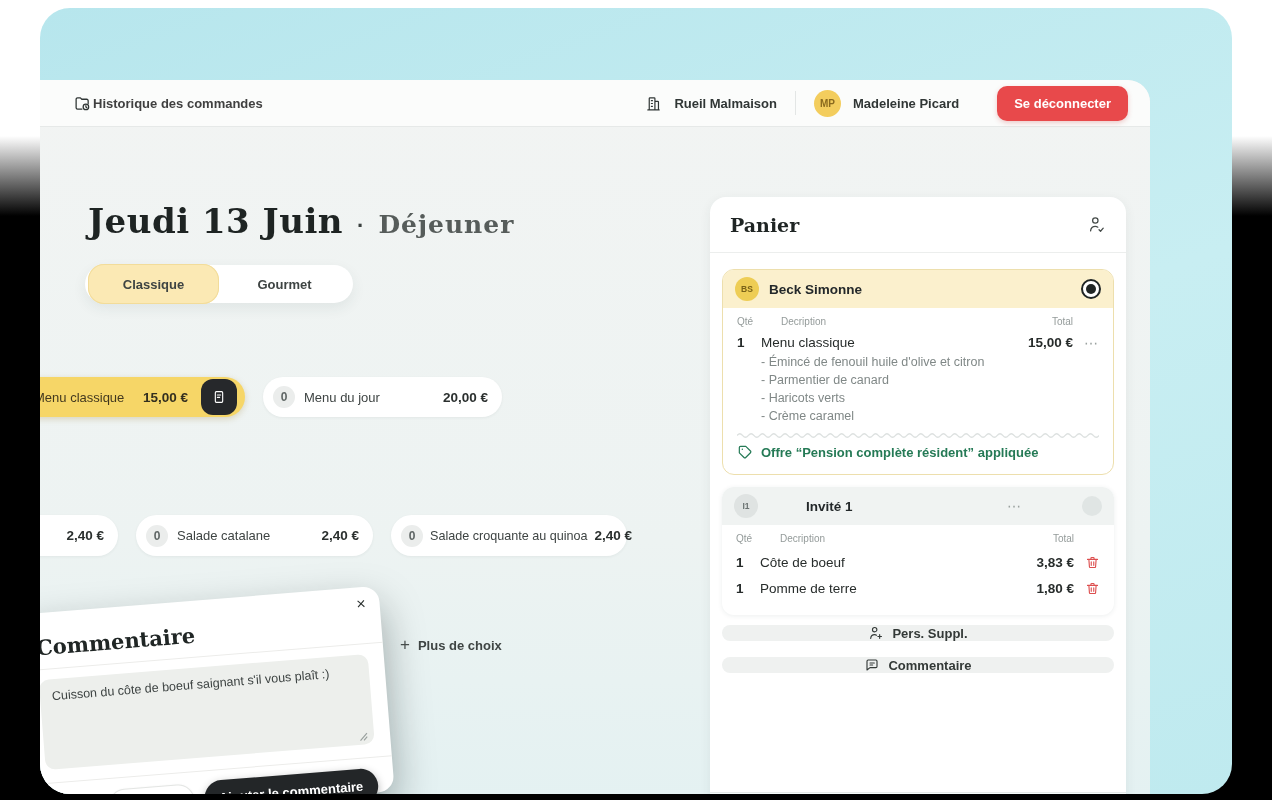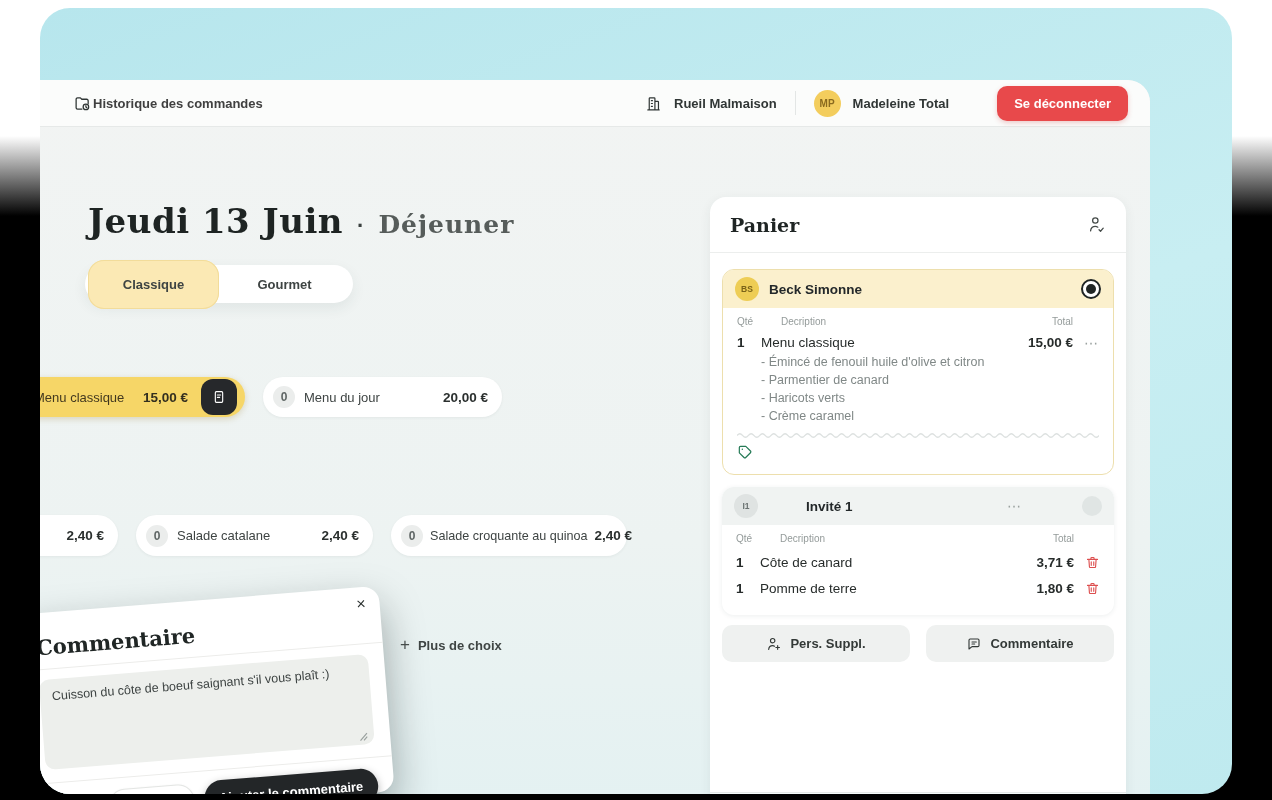--- a/index.html
+++ b/index.html
@@ -34,41 +34,41 @@
     color:#303635; font-size:13px; font-weight:bold;
   }
   .hdr-left { display:flex; align-items:center; gap:2px; color:#404040; }
   .hdr-right { margin-left:auto; display:flex; align-items:center; gap:12px; }
   .hdr-divider { width:1px; height:24px; background:#e3e6e5; margin:0 6px; }
   .avatar {
     width:27px; height:27px; border-radius:50%; background:#f3cd5d; color:#8a6a1e;
     font-size:10px; font-weight:bold; display:flex; align-items:center; justify-content:center;
   }
   .logout-btn {
-    margin-left:10px; height:35px; padding:0 17px; border:none; border-radius:10px;
+    height:35px; padding:0 17px; border:none; border-radius:10px;
     background:#e8494b; color:#ffffff; font-size:13px; font-weight:bold;
     font-family:inherit; box-shadow:0 2px 5px rgba(200,60,60,.25); cursor:pointer;
     display:flex; align-items:center;
   }
 
   .main { position:absolute; left:0; top:47px; right:0; bottom:0; }
 
   
   .page-title { position:absolute; left:60px; top:74px; display:flex; align-items:baseline; white-space:nowrap;padding-left:48px; }
   .page-title .date { font-family:"DejaVu Serif", serif; font-weight:bold; font-size:34px; color:#1e2423; letter-spacing:.5px; }
   .page-title .dot  { font-size:22px; color:#3a403f; margin:0 14px; font-weight:bold; }
   .page-title .meal { font-family:"DejaVu Serif", serif; font-weight:bold; font-size:25px; color:#565c5a; letter-spacing:1px; }
 
   
   .tabs {
     position:absolute; left:105px; top:138px; width:268px; height:38px;
     background:#ffffff; border-radius:20px; box-shadow:0 5px 14px rgba(40,60,60,.08);
     display:flex; align-items:center; padding:3px;
   }
-  .tab { flex:1; height:49px; border-radius:16px; display:flex; align-items:center; justify-content:center;
+  .tab { flex:1; height:40px; border-radius:16px; display:flex; align-items:center; justify-content:center;
          font-size:13px; font-weight:bold; color:#3e4443; cursor:pointer; }
   .tab.active { background:#fbe9b4; box-shadow:inset 0 0 0 1px #f2dc9a; }
 
   
   .pill {
     position:absolute; height:40px; background:#ffffff; border-radius:21px;
     display:flex; align-items:center; padding:0 14px 0 10px; gap:9px;
     box-shadow:0 1px 3px rgba(30,50,50,.06); font-size:13px; color:#3e4443; cursor:pointer;
     white-space:nowrap;
   }
@@ -151,21 +151,21 @@
   .item-row { display:flex; align-items:center; margin-top:8px; font-size:13.5px; color:#272c2b; }
   .item-row .q { width:24px; font-weight:bold; }
   .item-row .n { flex:1; }
   .item-row .p { font-weight:bold; }
   .item-row .act { width:26px; display:flex; justify-content:flex-end; }
   .invite .item-row { margin-top:11px; }
   .details { margin:3px 0 0 24px; font-size:12.5px; color:#808887; line-height:18px; }
   .wavy { margin:7px 0 5px 0; }
   .offer-row { display:flex; align-items:center; gap:8px; font-size:13px; font-weight:bold; color:#257a56; margin-top:4px; cursor:pointer; }
 
-  .cart-actions { display:flex; gap:16px; margin-top:10px; }
+  .cart-actions { display:flex; gap:16px; margin-top:10px;flex-direction:column; }
   .cart-actions .act-btn {
     flex:1; height:37px; border:none; border-radius:10px; background:#eff1f0; cursor:pointer;
     display:flex; align-items:center; justify-content:center; gap:8px;
     font-family:inherit; font-size:13px; font-weight:bold; color:#333937;
   }
 
   .cart-footer { position:absolute; left:0; right:0; top:595px; height:105px;
                  border-top:1px solid #e5e9e8; background:#f5fbfb; border-radius:0 0 16px 16px;
                  padding:13px 16px 0 20px; }
 </style>
@@ -188,21 +188,21 @@
       </div>
       <div class="hdr-right">
         <span>
           <svg viewBox="0 0 24 24" width="17" height="17" fill="none" stroke="#2f3534" stroke-width="1.7" stroke-linecap="round" stroke-linejoin="round">
             <path d="M4 21h16M6 21V5a1 1 0 0 1 1-1h6a1 1 0 0 1 1 1v16M14 9h4a1 1 0 0 1 1 1v11M9 8h1.5M9 12h1.5M9 16h1.5"></path>
           </svg>
         </span>
         <span>Rueil Malmaison</span>
         <span class="hdr-divider"></span>
         <span class="avatar">MP</span>
-        <span>Madeleine Total</span>
+        <span>Madeleine Picard</span>
         <span>
           <svg viewBox="0 0 24 24" width="14" height="14" fill="none" stroke="#30363*" stroke-width="2.2" stroke-linecap="round" stroke-linejoin="round">
               <path d="M6 9l6 6 6-6"></path>
             </svg>
         </span>
         <button class="logout-btn">Se déconnecter</button>
       </div>
     </div>
 
     <div class="main">
@@ -322,42 +322,43 @@
                   <path d="M0 3 Q3 0 6 3 T12 3 T18 3 T24 3 T30 3 T36 3 T42 3 T48 3 T54 3 T60 3 T66 3 T72 3 T78 3 T84 3 T90 3 T96 3 T102 3 T108 3 T114 3 T120 3 T126 3 T132 3 T138 3 T144 3 T150 3 T156 3 T162 3 T168 3 T174 3 T180 3 T186 3 T192 3 T198 3 T204 3 T210 3 T216 3 T222 3 T228 3 T234 3 T240 3 T246 3 T252 3 T258 3 T264 3 T270 3 T276 3 T282 3 T288 3 T294 3 T300 3 T306 3 T312 3 T318 3 T324 3 T330 3 T336 3 T342 3 T348 3 T354 3 T360 3 T366 3 T372 3 T378 3 T384 3"></path>
                 </svg>
               </div>
               <div class="offer-row">
                 <span>
                   <svg viewBox="0 0 24 24" width="16" height="16" fill="none" stroke="#257a56" stroke-width="1.8" stroke-linecap="round" stroke-linejoin="round">
                     <path d="M20.2 13.1l-7.1 7.1a1.8 1.8 0 0 1-2.6 0L3.5 13.2V5.3c0-1 .8-1.8 1.8-1.8h7.9l7 7a1.8 1.8 0 0 1 0 2.6z"></path>
                     <circle cx="8" cy="8" r="1.1" fill="#257a56" stroke="none"></circle>
                   </svg>
                 </span>
+                <span>Offre “Pension complète résident” appliquée</span>
               </div>
             </div>
           </div>
 
           <div class="guest-card invite">
             <div class="guest-head">
               <span class="guest-avatar i1">I1</span>
               <span class="guest-name">Invité 1</span>
               <span class="spacer"></span>
               <span class="more-dots" style="margin-right:12px;">⋯</span>
               <span class="radio-off"></span>
             </div>
             <div class="guest-content invite">
               <div class="cols">
                 <span class="c-qty">Qté</span>
                 <span class="c-desc">Decription</span>
                 <span class="c-total">Total</span>
               </div>
               <div class="item-row">
                 <span class="q">1</span>
-                <span class="n">Côte de canard</span>
-                <span class="p">3,71 €</span>
+                <span class="n">Côte de boeuf</span>
+                <span class="p">3,83 €</span>
                 <span class="act">
                   <span>
                     <svg viewBox="0 0 24 24" width="15" height="15" fill="none" stroke="#dd4f4f" stroke-width="1.8" stroke-linecap="round" stroke-linejoin="round">
                       <path d="M4 7h16M9.5 7V5.2c0-.7.5-1.2 1.2-1.2h2.6c.7 0 1.2.5 1.2 1.2V7M6.2 7l.9 12.2c0 .5.5.8 1 .8h7.8c.5 0 1-.3 1-.8L17.8 7M10 11v5.5M14 11v5.5"></path>
                     </svg>
                   </span>
                 </span>
               </div>
               <div class="item-row">
                 <span class="q">1</span>

